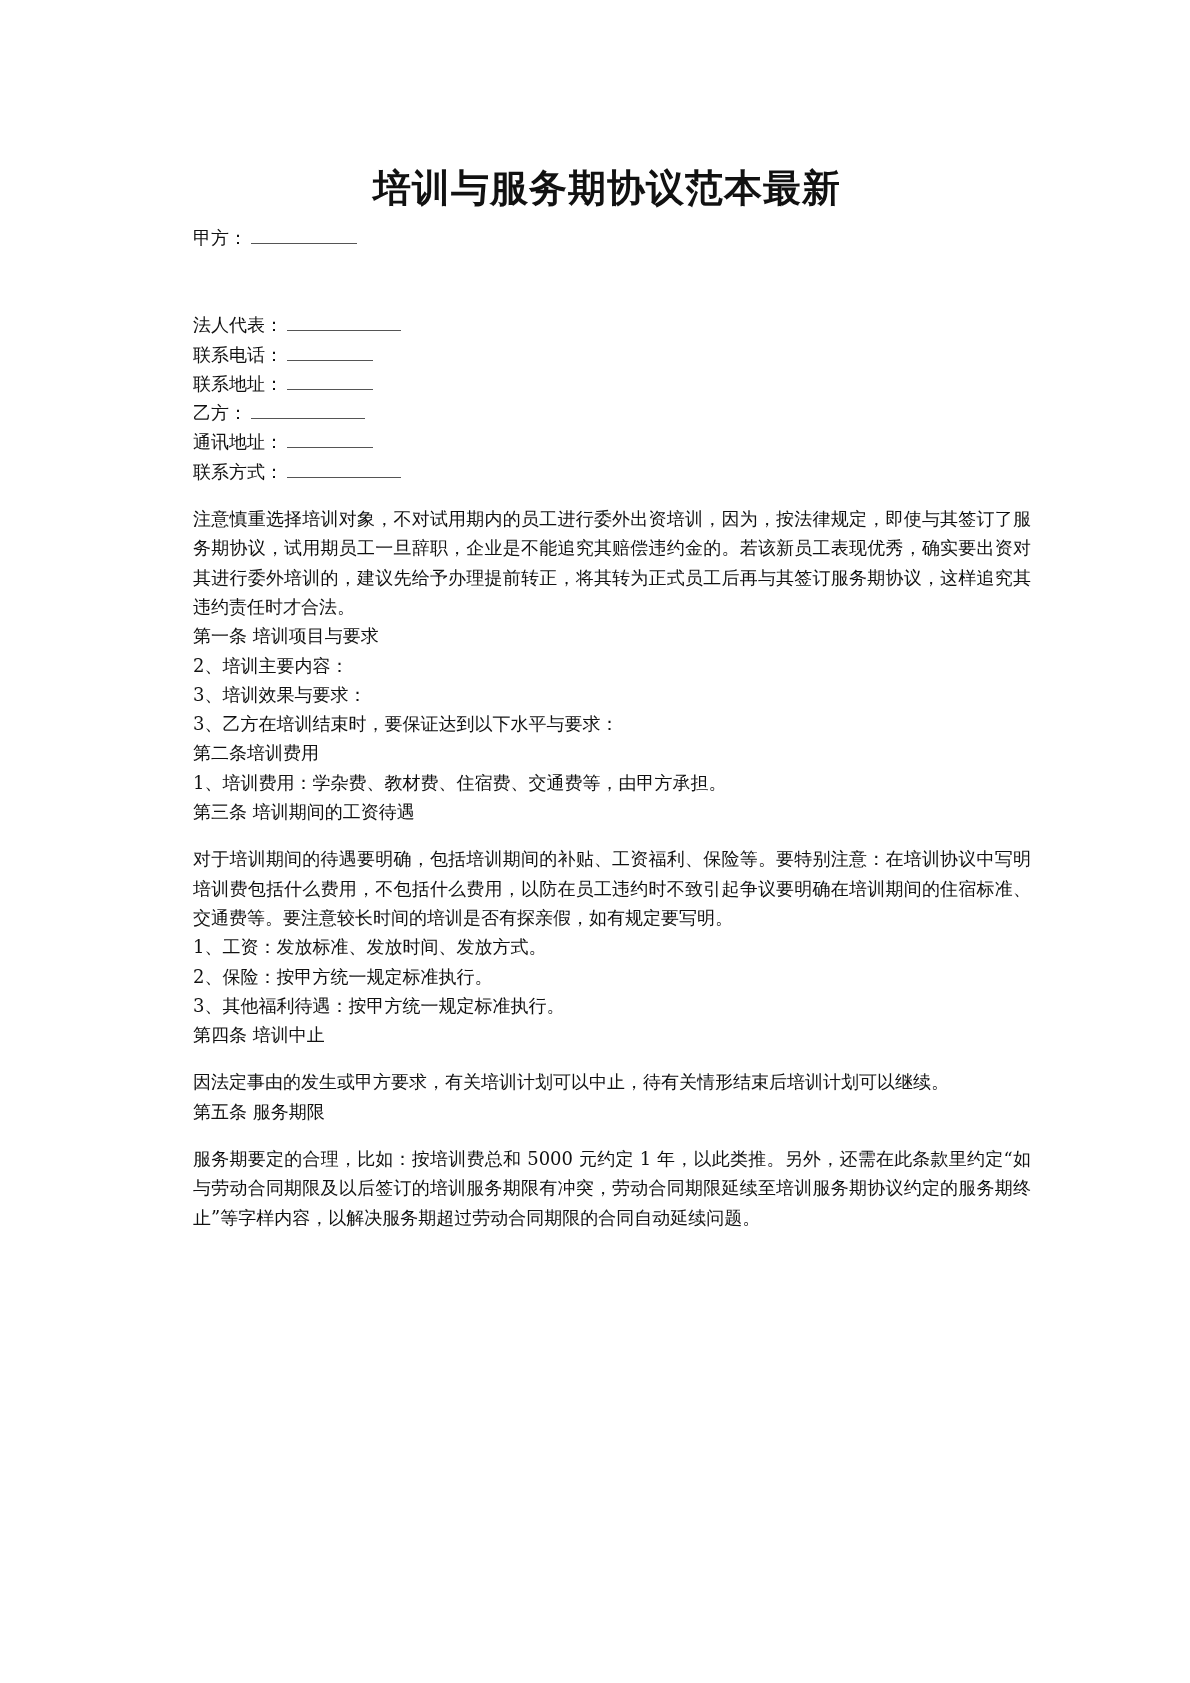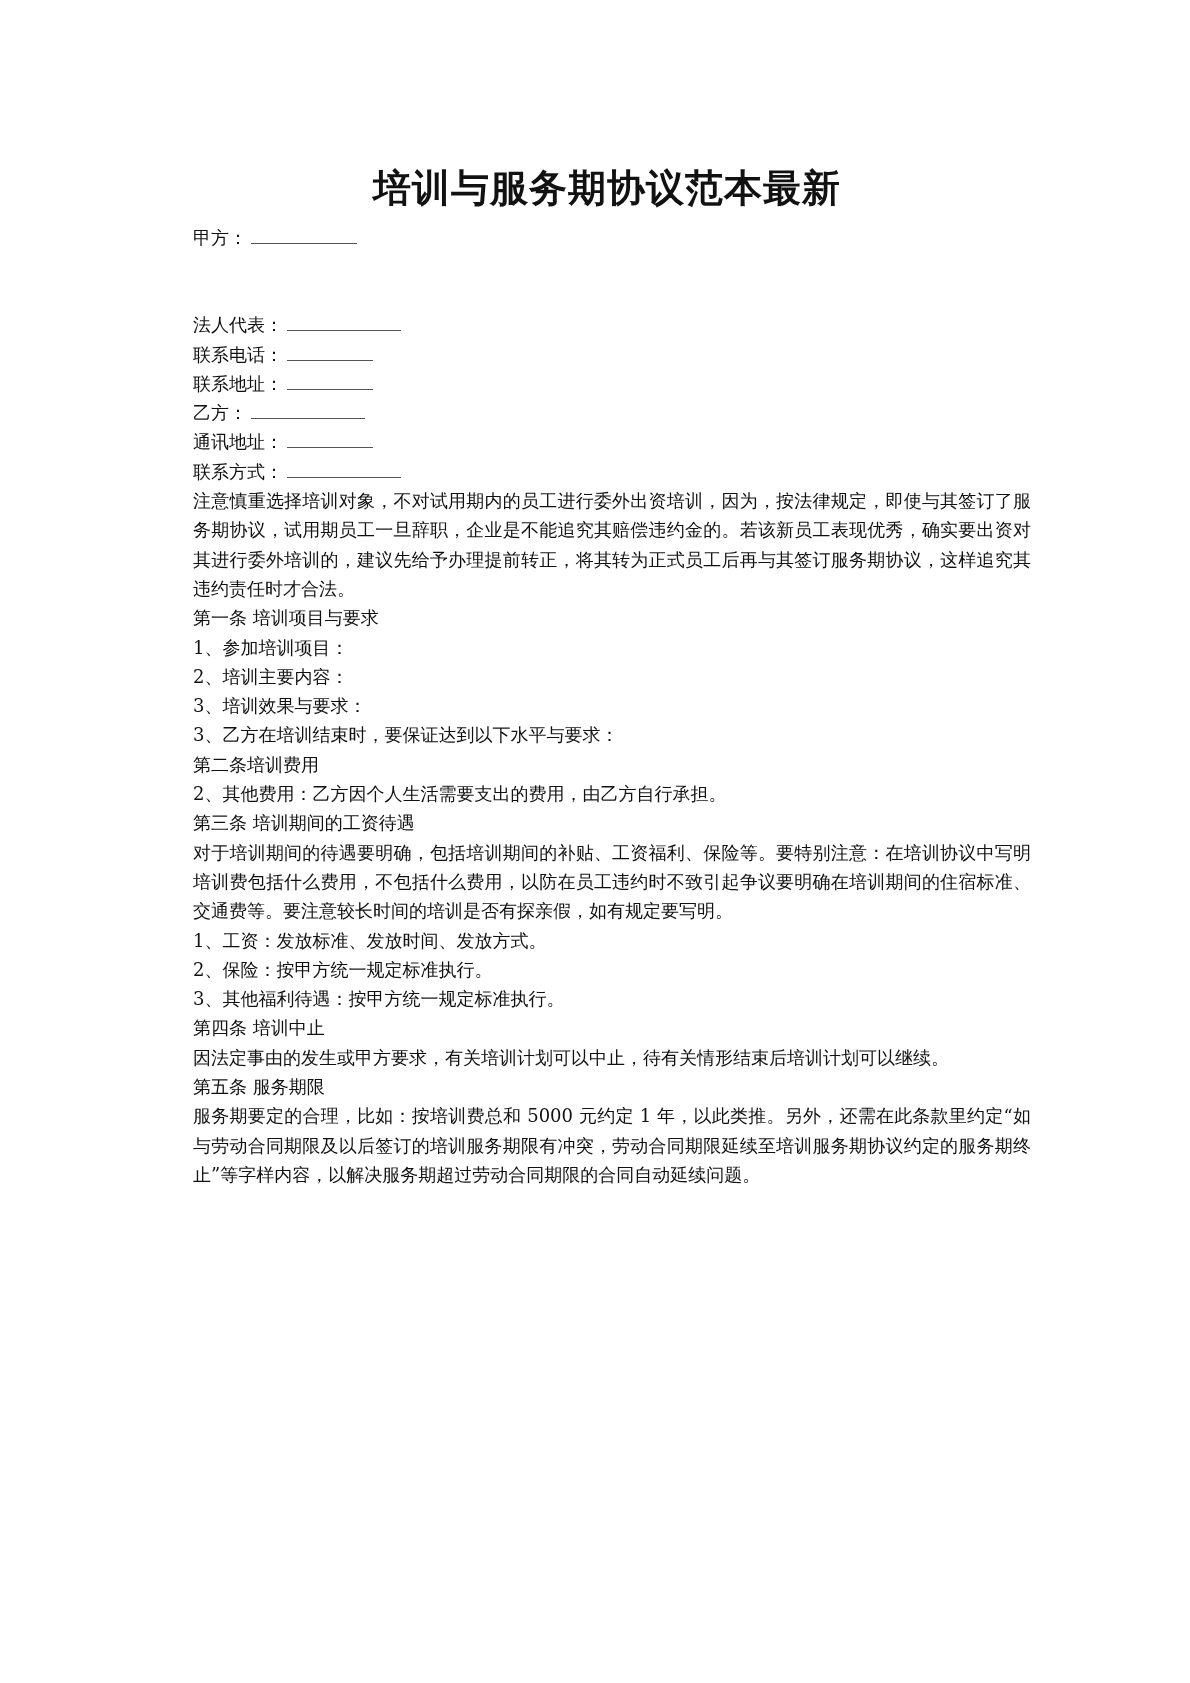--- a/index.html
+++ b/index.html
@@ -13,21 +13,21 @@
       position: absolute; left: 0; width: 1190px; top: 162px;
       text-align: center; font-size: 38px; font-weight: bold; letter-spacing: 1px;
       font-family: "DejaVu Sans", "Liberation Sans", sans-serif;
       line-height: 52px;
     }
     .body {
       position: absolute; left: 181px; width: 838px; top: 223px;
       font-size: 18px; line-height: 29.3px;
     }
     .line { white-space: nowrap; }
-    .para { text-align: justify; text-align-last: left; }
+    .para { text-align: justify; text-align-last: left; margin-top: 18px; }
     .blank {
       display: inline-block; border-bottom: 1px solid #555; height: 16px;
       vertical-align: baseline; margin-left: 4px;
     }
     .gap { height: 58px; }
   </style>
 </head>
 <body>
 
 <div class="page">
@@ -54,27 +54,26 @@
     <div class="line">
       <span>通讯地址：</span><span class="blank" style="width:86px"></span>
     </div>
     <div class="line">
       <span>联系方式：</span><span class="blank" style="width:114px"></span>
     </div>
 
     <div class="para">注意慎重选择培训对象，不对试用期内的员工进行委外出资培训，因为，按法律规定，即使与其签订了服务期协议，试用期员工一旦辞职，企业是不能追究其赔偿违约金的。若该新员工表现优秀，确实要出资对其进行委外培训的，建议先给予办理提前转正，将其转为正式员工后再与其签订服务期协议，这样追究其违约责任时才合法。</div>
 
     <div class="line">第一条 培训项目与要求</div>
-    <div class="line">1、参加培训项目：</div>
     <div class="line">2、培训主要内容：</div>
     <div class="line">3、培训效果与要求：</div>
     <div class="line">3、乙方在培训结束时，要保证达到以下水平与要求：</div>
 
     <div class="line">第二条培训费用</div>
-    <div class="line">2、其他费用：乙方因个人生活需要支出的费用，由乙方自行承担。</div>
+    <div class="line">1、培训费用：学杂费、教材费、住宿费、交通费等，由甲方承担。</div>
 
     <div class="line">第三条 培训期间的工资待遇</div>
     <div class="para">对于培训期间的待遇要明确，包括培训期间的补贴、工资福利、保险等。要特别注意：在培训协议中写明培训费包括什么费用，不包括什么费用，以防在员工违约时不致引起争议要明确在培训期间的住宿标准、交通费等。要注意较长时间的培训是否有探亲假，如有规定要写明。</div>
     <div class="line">1、工资：发放标准、发放时间、发放方式。</div>
     <div class="line">2、保险：按甲方统一规定标准执行。</div>
     <div class="line">3、其他福利待遇：按甲方统一规定标准执行。</div>
 
     <div class="line">第四条 培训中止</div>
     <div class="para">因法定事由的发生或甲方要求，有关培训计划可以中止，待有关情形结束后培训计划可以继续。</div>
 

